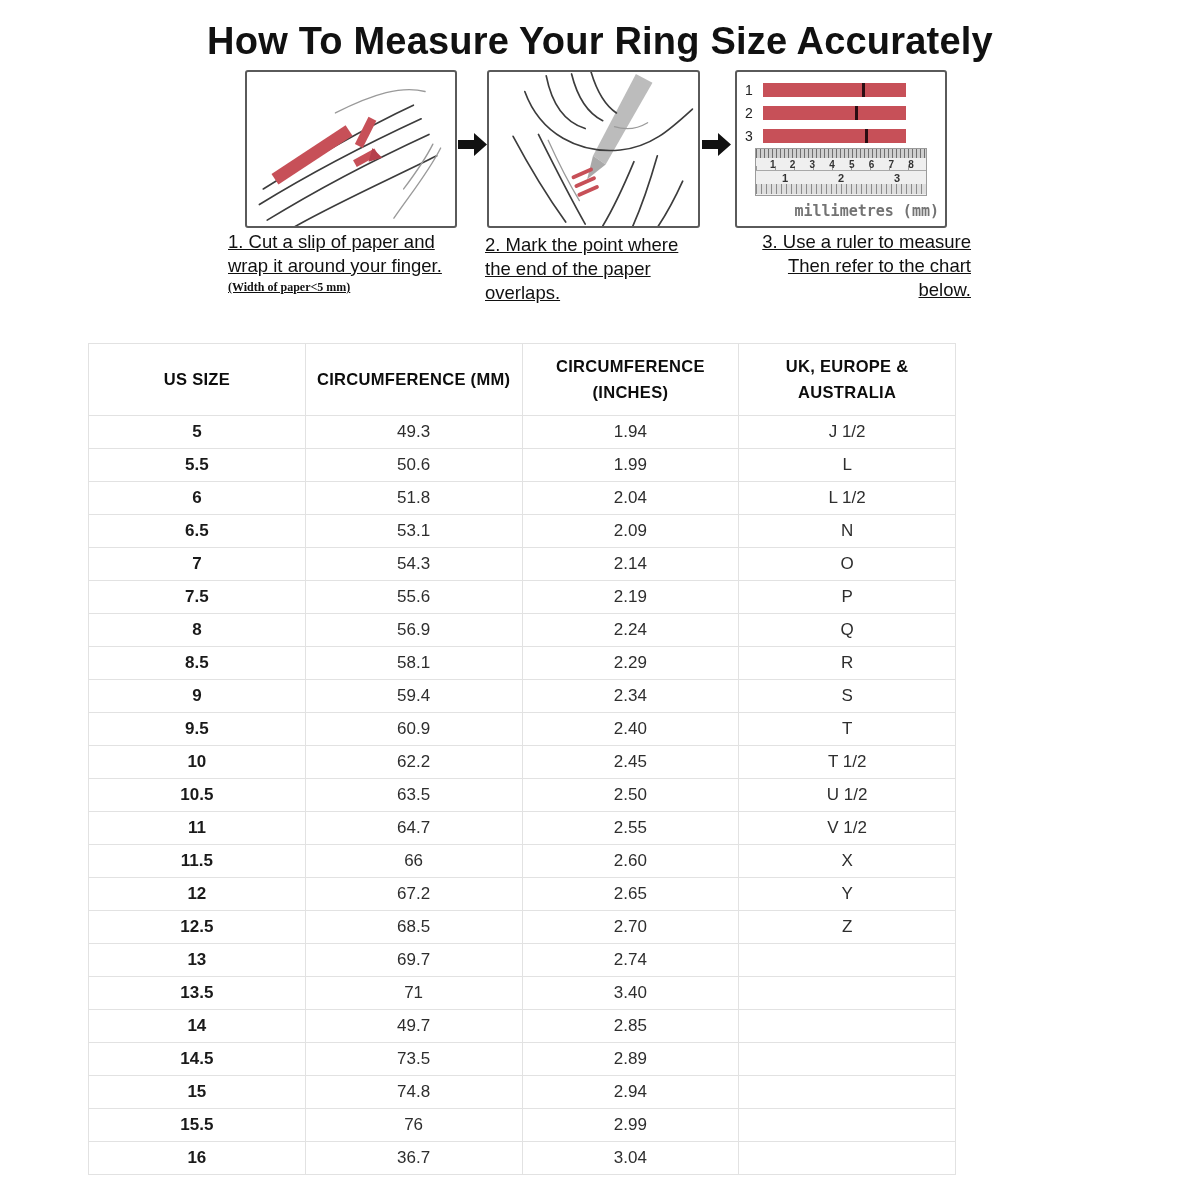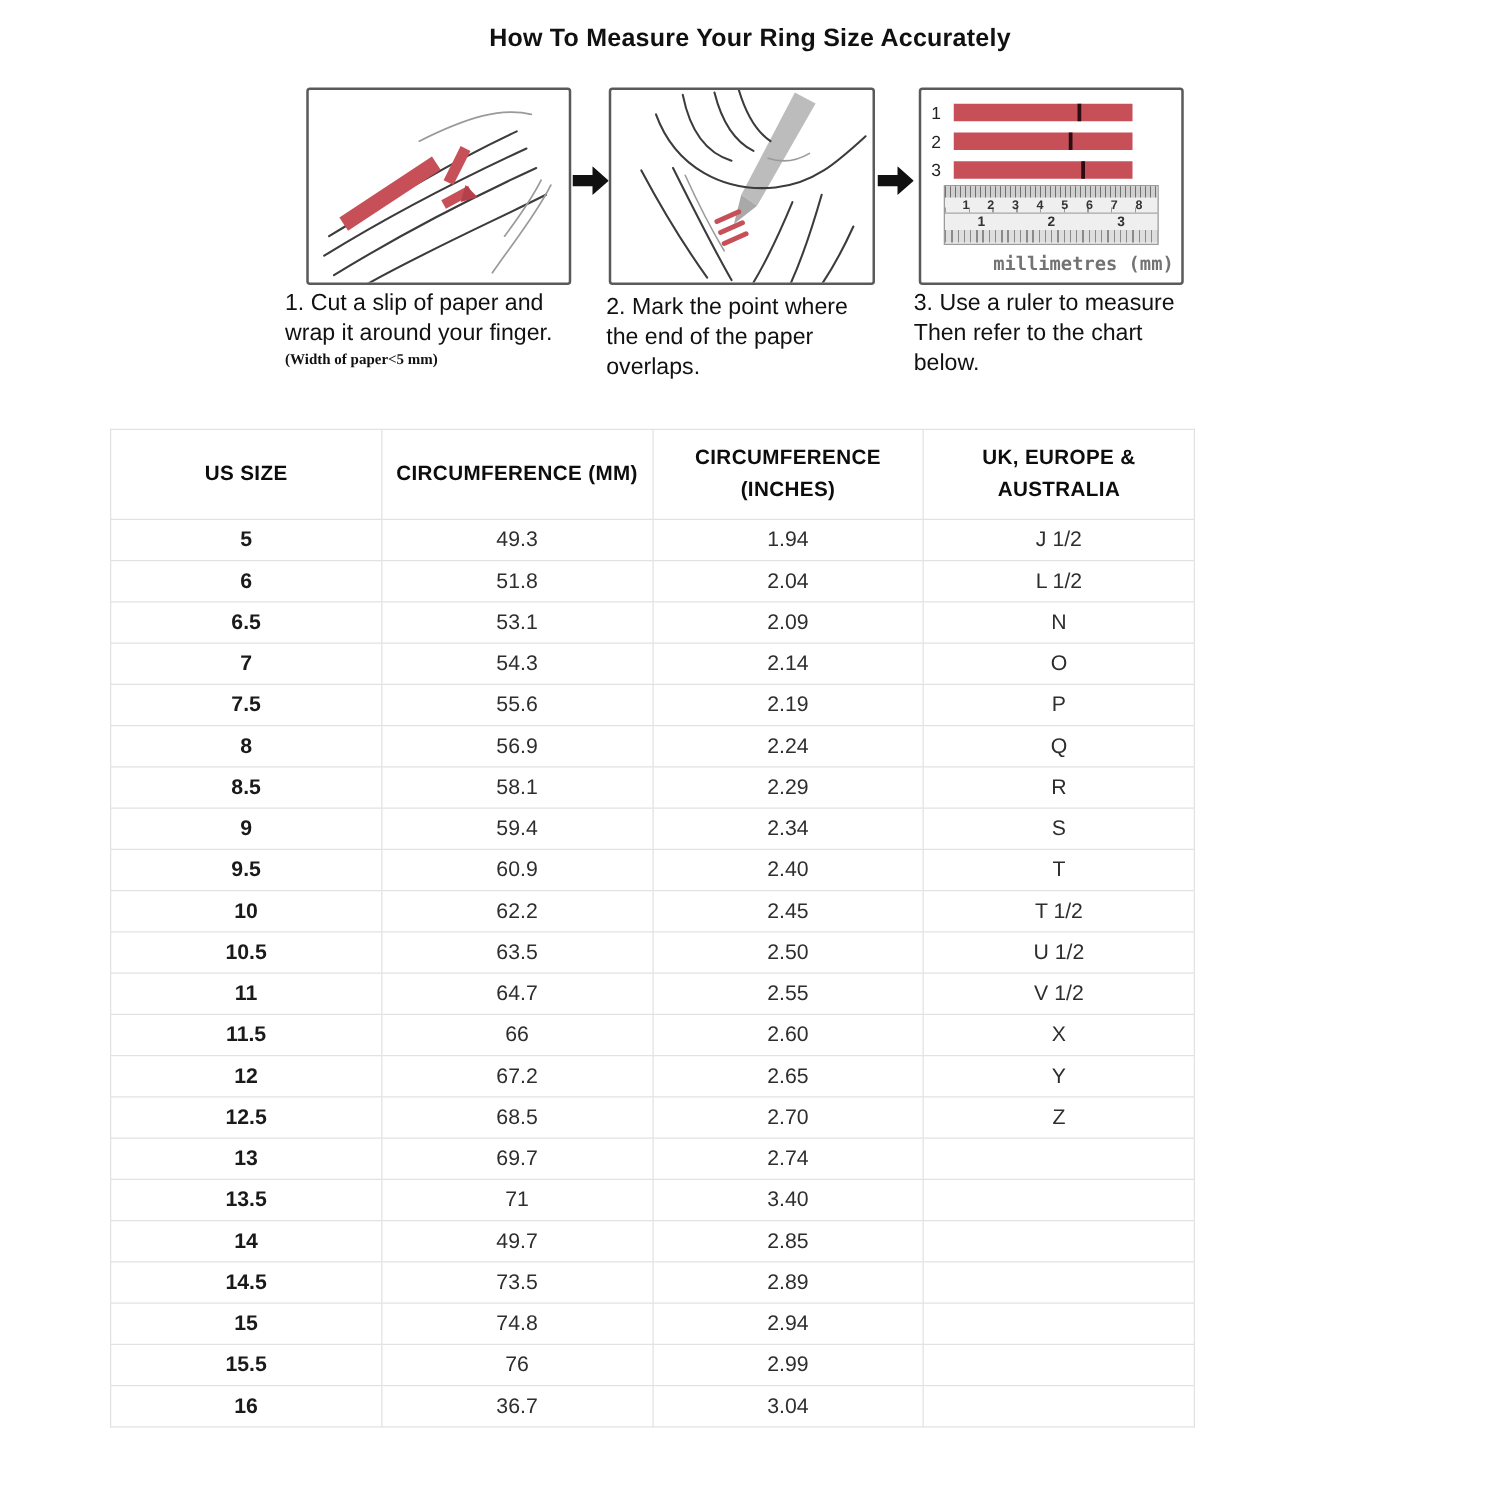--- a/index.html
+++ b/index.html
@@ -4,21 +4,21 @@
 <style>
   * { margin:0; padding:0; box-sizing:border-box; }
   html,body { background:#ffffff; }
   body {
     width:1200px; height:1200px; position:relative; overflow:hidden;
     font-family:"Liberation Sans", sans-serif; color:#1c1c1c;
   }
   
   .page-title {
     position:absolute; top:20px; left:0; width:1200px;
-    text-align:center; font-size:20px; font-weight:bold; color:#111;
+    text-align:center; font-size:38px; font-weight:bold; color:#111;
     letter-spacing:0.2px;
   }
   
   .illu-box {
     position:absolute; top:70px; height:158px;
     background:#fff; border:2px solid #5a5a5a; border-radius:3px;
   }
   .box-1 { left:245px; width:212px; }
   .box-2 { left:487px; width:213px; }
   .box-3 { left:735px; width:212px; }
@@ -61,24 +61,24 @@
     height:10px;
     background-image:repeating-linear-gradient(90deg,#8a8a8a 0 1px,transparent 1px 5px);
     background-color:#dedede;
   }
   .ruler-unit-label {
     position:absolute; left:0; right:6px; top:130px; text-align:right;
     font-size:15px; font-weight:bold; color:#737373;
     font-family:"DejaVu Sans Mono","Liberation Mono",monospace;
   }
   
-  .caption { position:absolute; font-size:18.5px; line-height:1.3; color:#111; }
+  .caption { position:absolute; font-size:18.5px; line-height:1.3; color:#111;text-decoration:underline; }
   .cap-1 { left:228px; top:230px; width:250px; }
   .cap-2 { left:485px; top:233px; width:230px; }
-  .cap-3 { left:731px; top:230px; width:240px; }
+  .cap-3 { left:731px; top:230px; width:240px;text-align:right; }
   .caption-note {
     font-family:"Liberation Serif", serif; font-weight:bold; font-size:12px;
     margin-top:2px; color:#111;
   }
   
   table.size-chart {
     position:absolute; left:88px; top:343px; width:868px;
     border-collapse:collapse; table-layout:fixed;
     font-family:"Liberation Sans", sans-serif;
   }
@@ -226,20 +226,26 @@
       </tr>
     </thead>
     <tbody>
       <tr>
         <td class="c-us">5</td>
         <td>49.3</td>
         <td>1.94</td>
         <td>J 1/2</td>
       </tr>
       <tr>
+        <td class="c-us">5.5</td>
+        <td>50.6</td>
+        <td>1.99</td>
+        <td>L</td>
+      </tr>
+      <tr>
         <td class="c-us">6</td>
         <td>51.8</td>
         <td>2.04</td>
         <td>L 1/2</td>
       </tr>
       <tr>
         <td class="c-us">6.5</td>
         <td>53.1</td>
         <td>2.09</td>
         <td>N</td>

